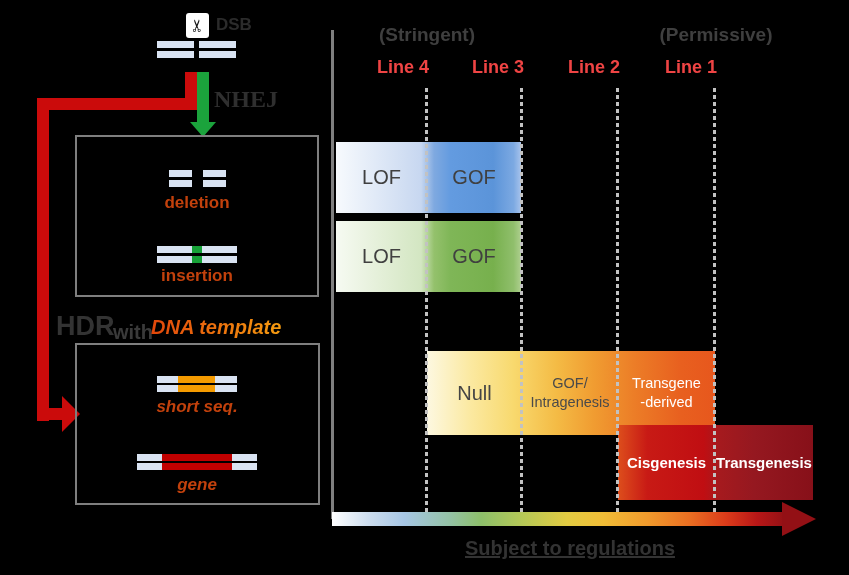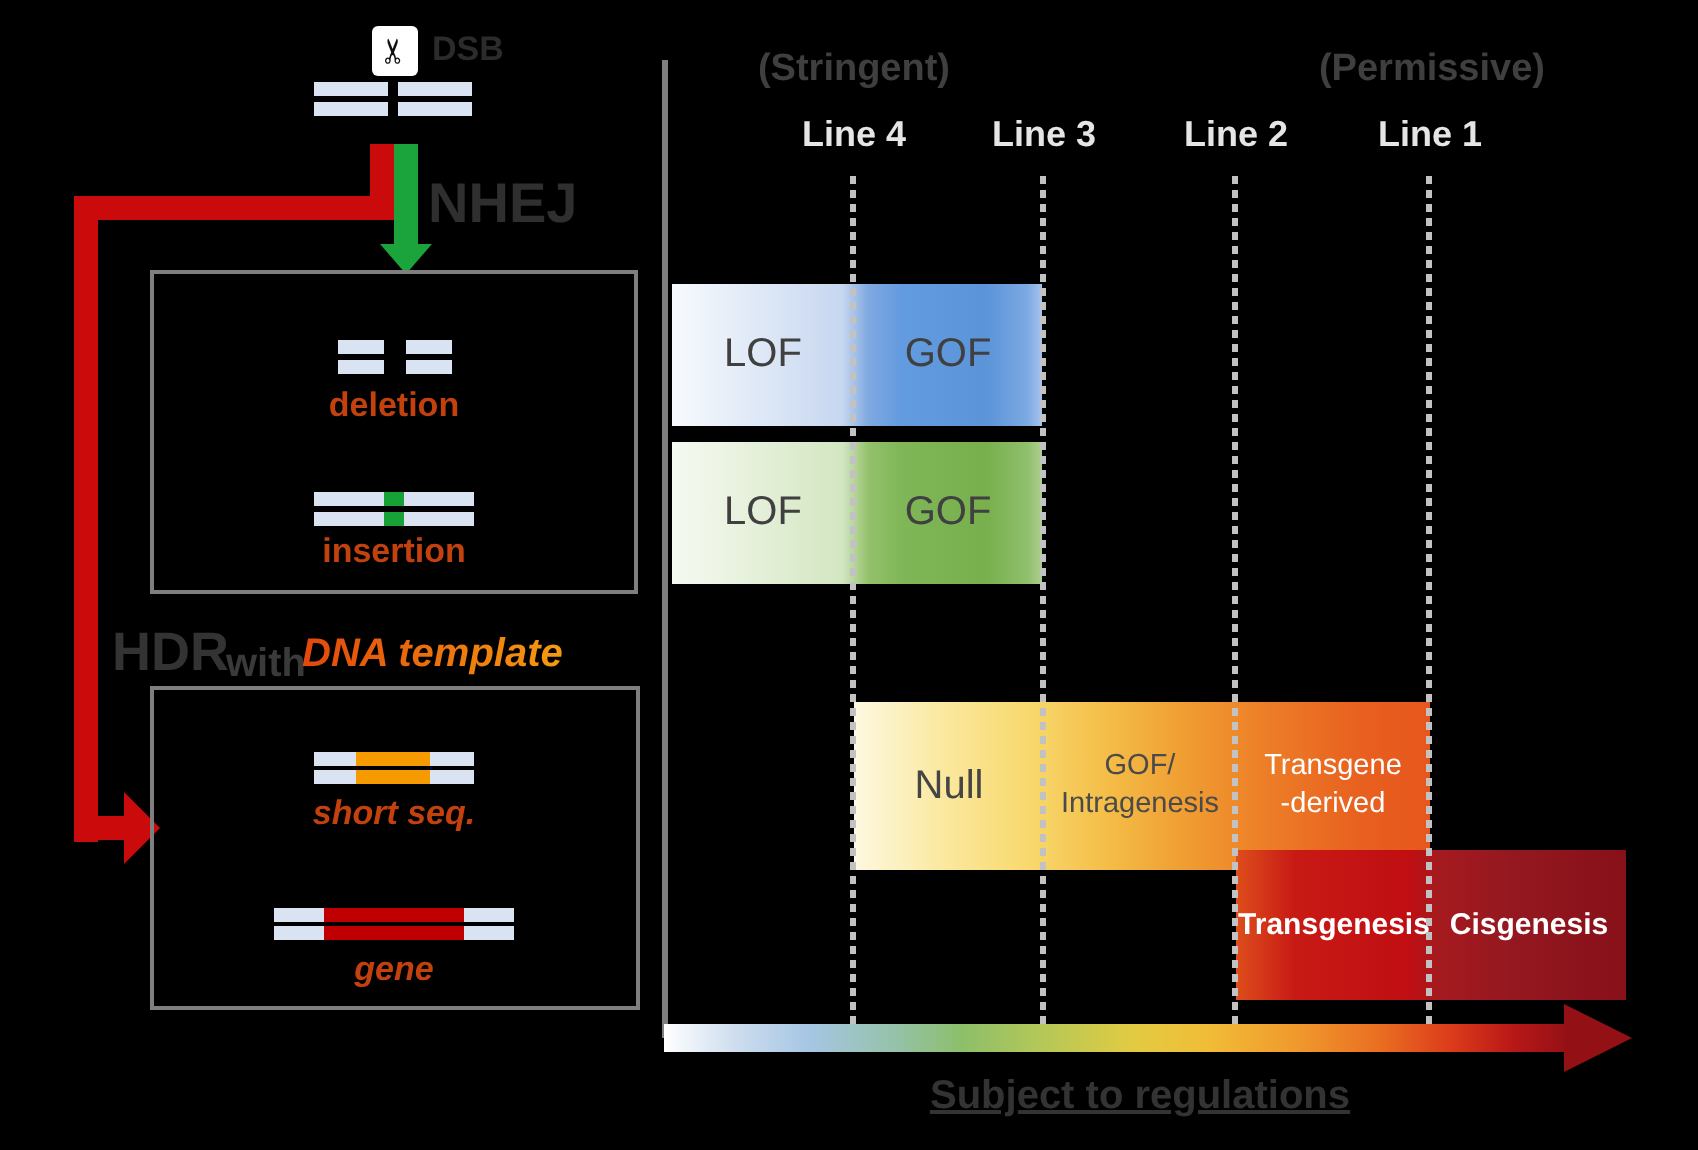--- a/index.html
+++ b/index.html
@@ -17,21 +17,21 @@
   .seg { height:7px; background:#d9e3f2; }
 
   .dna-top-1 { left:157px; top:41px; gap:5px; }
   .dna-top-2 { left:157px; top:51px; gap:5px; }
   .dna-top-1 .seg, .dna-top-2 .seg { width:37px; }
 
   .nhej-shaft { left:197px; top:72px; width:12px; height:50px; background:#1ba33c; }
   .nhej-head  { left:190px; top:122px; width:0; height:0;
                 border-left:13px solid transparent; border-right:13px solid transparent;
                 border-top:15px solid #1ba33c; }
-  .nhej-label { left:214px; top:86px; font-size:28px; font-weight:bold; color:#2f2f2f; }
+  .nhej-label { left:214px; top:86px; font-size:24px; font-weight:bold; color:#2f2f2f;font-family:Liberation Serif, serif; }
 
   .hdr-vert-top  { left:185px; top:72px;  width:12px; height:38px; background:#cb0b0b; }
   .hdr-horiz     { left:37px;  top:98px;  width:160px; height:12px; background:#cb0b0b; }
   .hdr-vert-left { left:37px;  top:98px;  width:12px;  height:323px; background:#cb0b0b; }
   .hdr-arm       { left:37px;  top:408px; width:26px;  height:12px; background:#cb0b0b; }
   .hdr-head      { left:62px;  top:396px; width:0; height:0;
                    border-top:18px solid transparent; border-bottom:18px solid transparent;
                    border-left:18px solid #cb0b0b; }
 
   .outcome-box { border:2px solid #7f7f7f; background:transparent; }
@@ -65,22 +65,22 @@
   .gene-row { left:137px; } .gene-row-1 { top:454px; } .gene-row-2 { top:463px; }
   .gene-row .s1 { width:25px; } .gene-row .s2 { width:70px; background:#c00000; } .gene-row .s3 { width:25px; }
 
   
   .separator { left:331px; top:30px; width:3px; height:489px; background:#7f7f7f; z-index:1; }
 
   .header-label { top:24px; width:200px; text-align:center; font-size:19px;
                   font-weight:bold; color:#3f3f3f; z-index:7; }
   .stringent { left:327px; } .permissive { left:616px; }
 
-  .line-label { top:57px; width:100px; text-align:center; font-size:18px;
-                font-weight:bold; color:#e5e5e5; z-index:7; }
+  .line-label { top:57px; width:100px; font-size:18px;
+                font-weight:bold; color:#ef4444; z-index:7; }
   .line-4 { left:377px; } .line-3 { left:472px; } .line-2 { left:568px; } .line-1 { left:665px; }
 
   .dotted { top:88px; width:3px; height:424px; z-index:6;
             background:repeating-linear-gradient(180deg,#c2c2c2 0 4px, transparent 4px 7px); }
   .dot-4 { left:425px; } .dot-3 { left:520px; } .dot-2 { left:616px; } .dot-1 { left:713px; }
 
   .band { display:flex; z-index:2; }
   .band .cell { display:flex; align-items:center; justify-content:center;
                 flex-direction:column; text-align:center; }
   .band-blue { left:336px; top:142px; width:185px; height:71px;
@@ -217,22 +217,22 @@
       <span>GOF/</span>
       <span>Intragenesis</span>
     </div>
     <div class="cell c-transgene">
       <span>Transgene</span>
       <span>-derived</span>
     </div>
   </div>
 
   <div class="abs band band-red">
+    <div class="cell cell-w97">Cisgenesis</div>
     <div class="cell cell-w98">Transgenesis</div>
-    <div class="cell cell-w97">Cisgenesis</div>
   </div>
 
   <div class="abs dotted dot-4"></div>
   <div class="abs dotted dot-3"></div>
   <div class="abs dotted dot-2"></div>
   <div class="abs dotted dot-1"></div>
 
   <div class="abs reg-bar"></div>
   <div class="abs reg-head"></div>
   <div class="abs axis-label">Subject to regulations</div>

